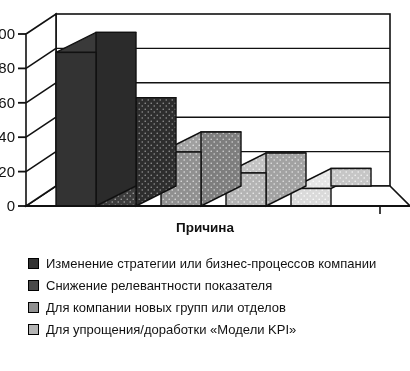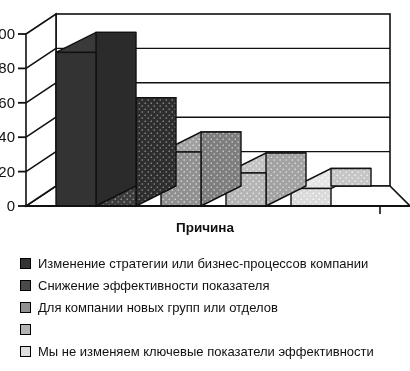--- a/index.html
+++ b/index.html
@@ -38,21 +38,21 @@
     font-family: "Liberation Sans", sans-serif;
     font-size: 13.5px;
     font-weight: bold;
     fill: #111111;
   }
   #legend {
     position: absolute;
     left: 0;
     top: 252px;
     width: 336px;
-    padding-left: 20px;
+    padding-left: 28px;
     box-sizing: border-box;
   }
   .legend-row {
     display: flex;
     align-items: center;
     height: 22px;
   }
   .legend-swatch {
     width: 11px;
     height: 11px;
@@ -225,31 +225,28 @@
 
   <div id="legend">
 
     <div class="legend-row">
       <span class="legend-swatch" style="background:#333333"></span>
       <span class="legend-label">Изменение стратегии или бизнес-процессов компании</span>
     </div>
 
     <div class="legend-row">
       <span class="legend-swatch" style="background:#4a4a4a"></span>
-      <span class="legend-label">Снижение эффективности показателя</span>
+      <span class="legend-label">Снижение релевантности показателя</span>
     </div>
 
     <div class="legend-row">
       <span class="legend-swatch" style="background:#909090"></span>
       <span class="legend-label">Для компании новых групп или отделов</span>
     </div>
 
     <div class="legend-row">
       <span class="legend-swatch" style="background:#b4b4b4"></span>
-    </div>
-
-    <div class="legend-row">
-      <span class="legend-swatch" style="background:#dedede"></span>
-      <span class="legend-label">Мы не изменяем ключевые показатели эффективности</span>
-    </div>
+      <span class="legend-label">Для упрощения/доработки «Модели KPI»</span>
+    </div>
+
 
   </div>
 </div>
 
 </body></html>

